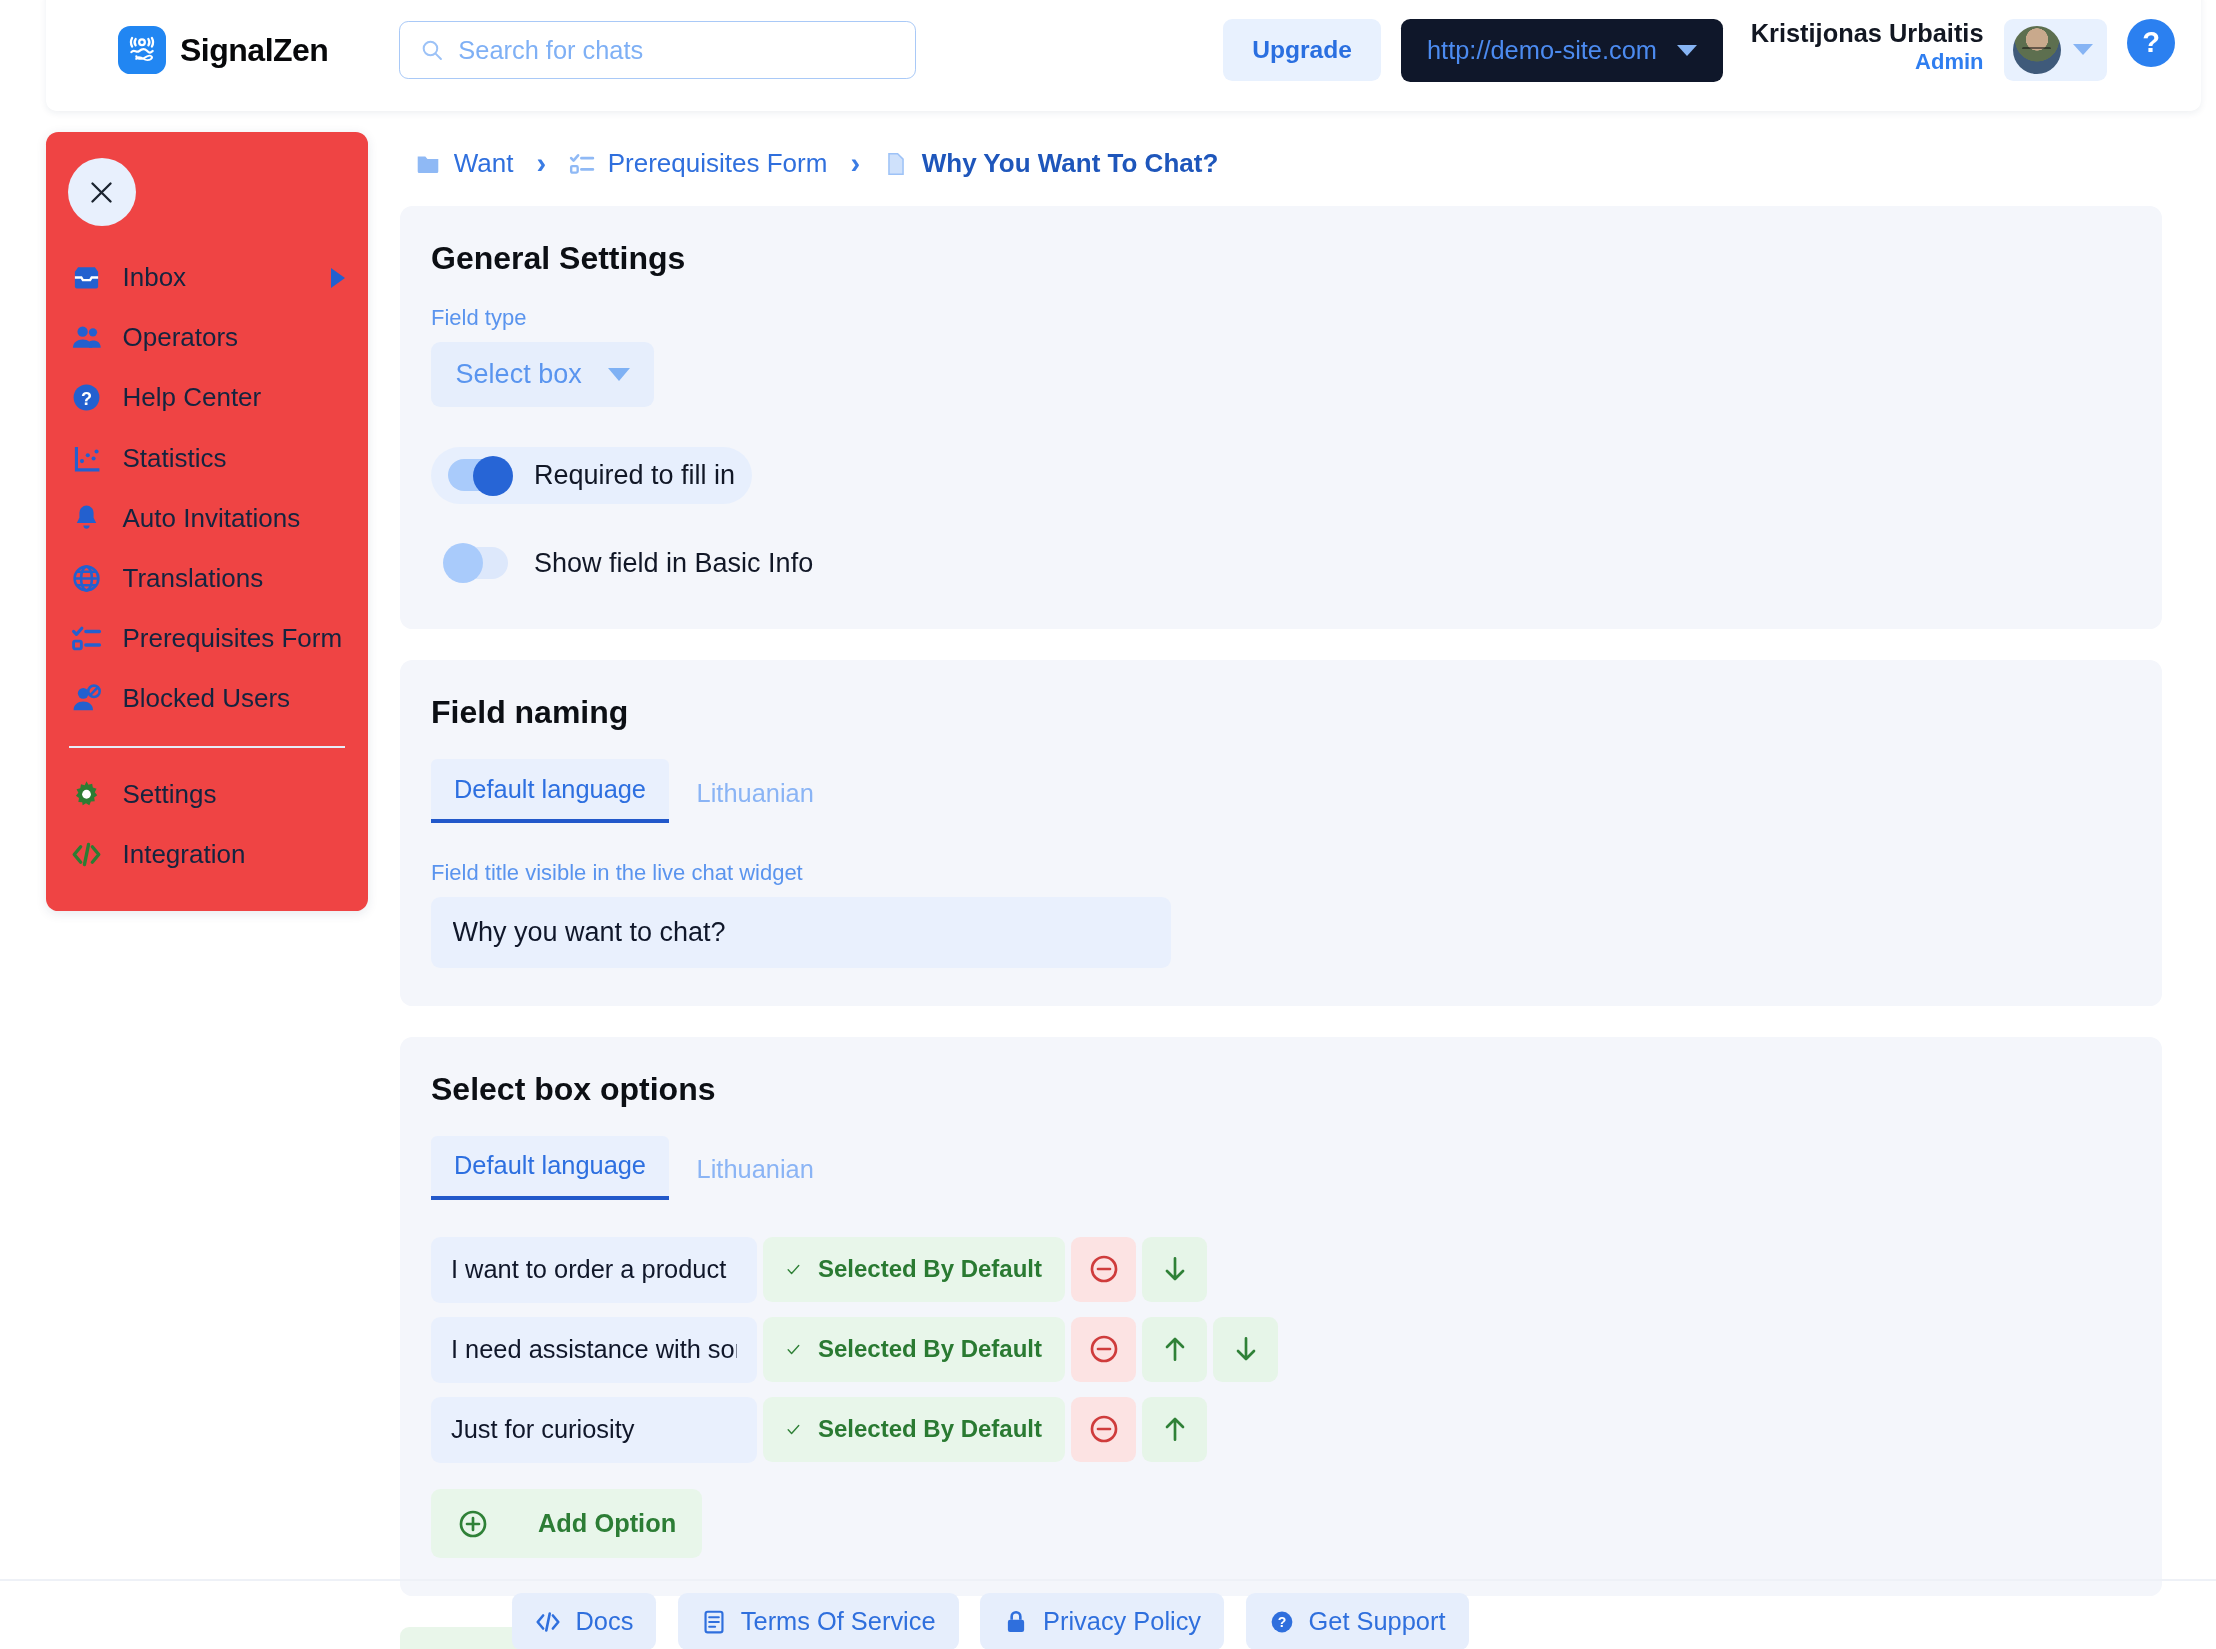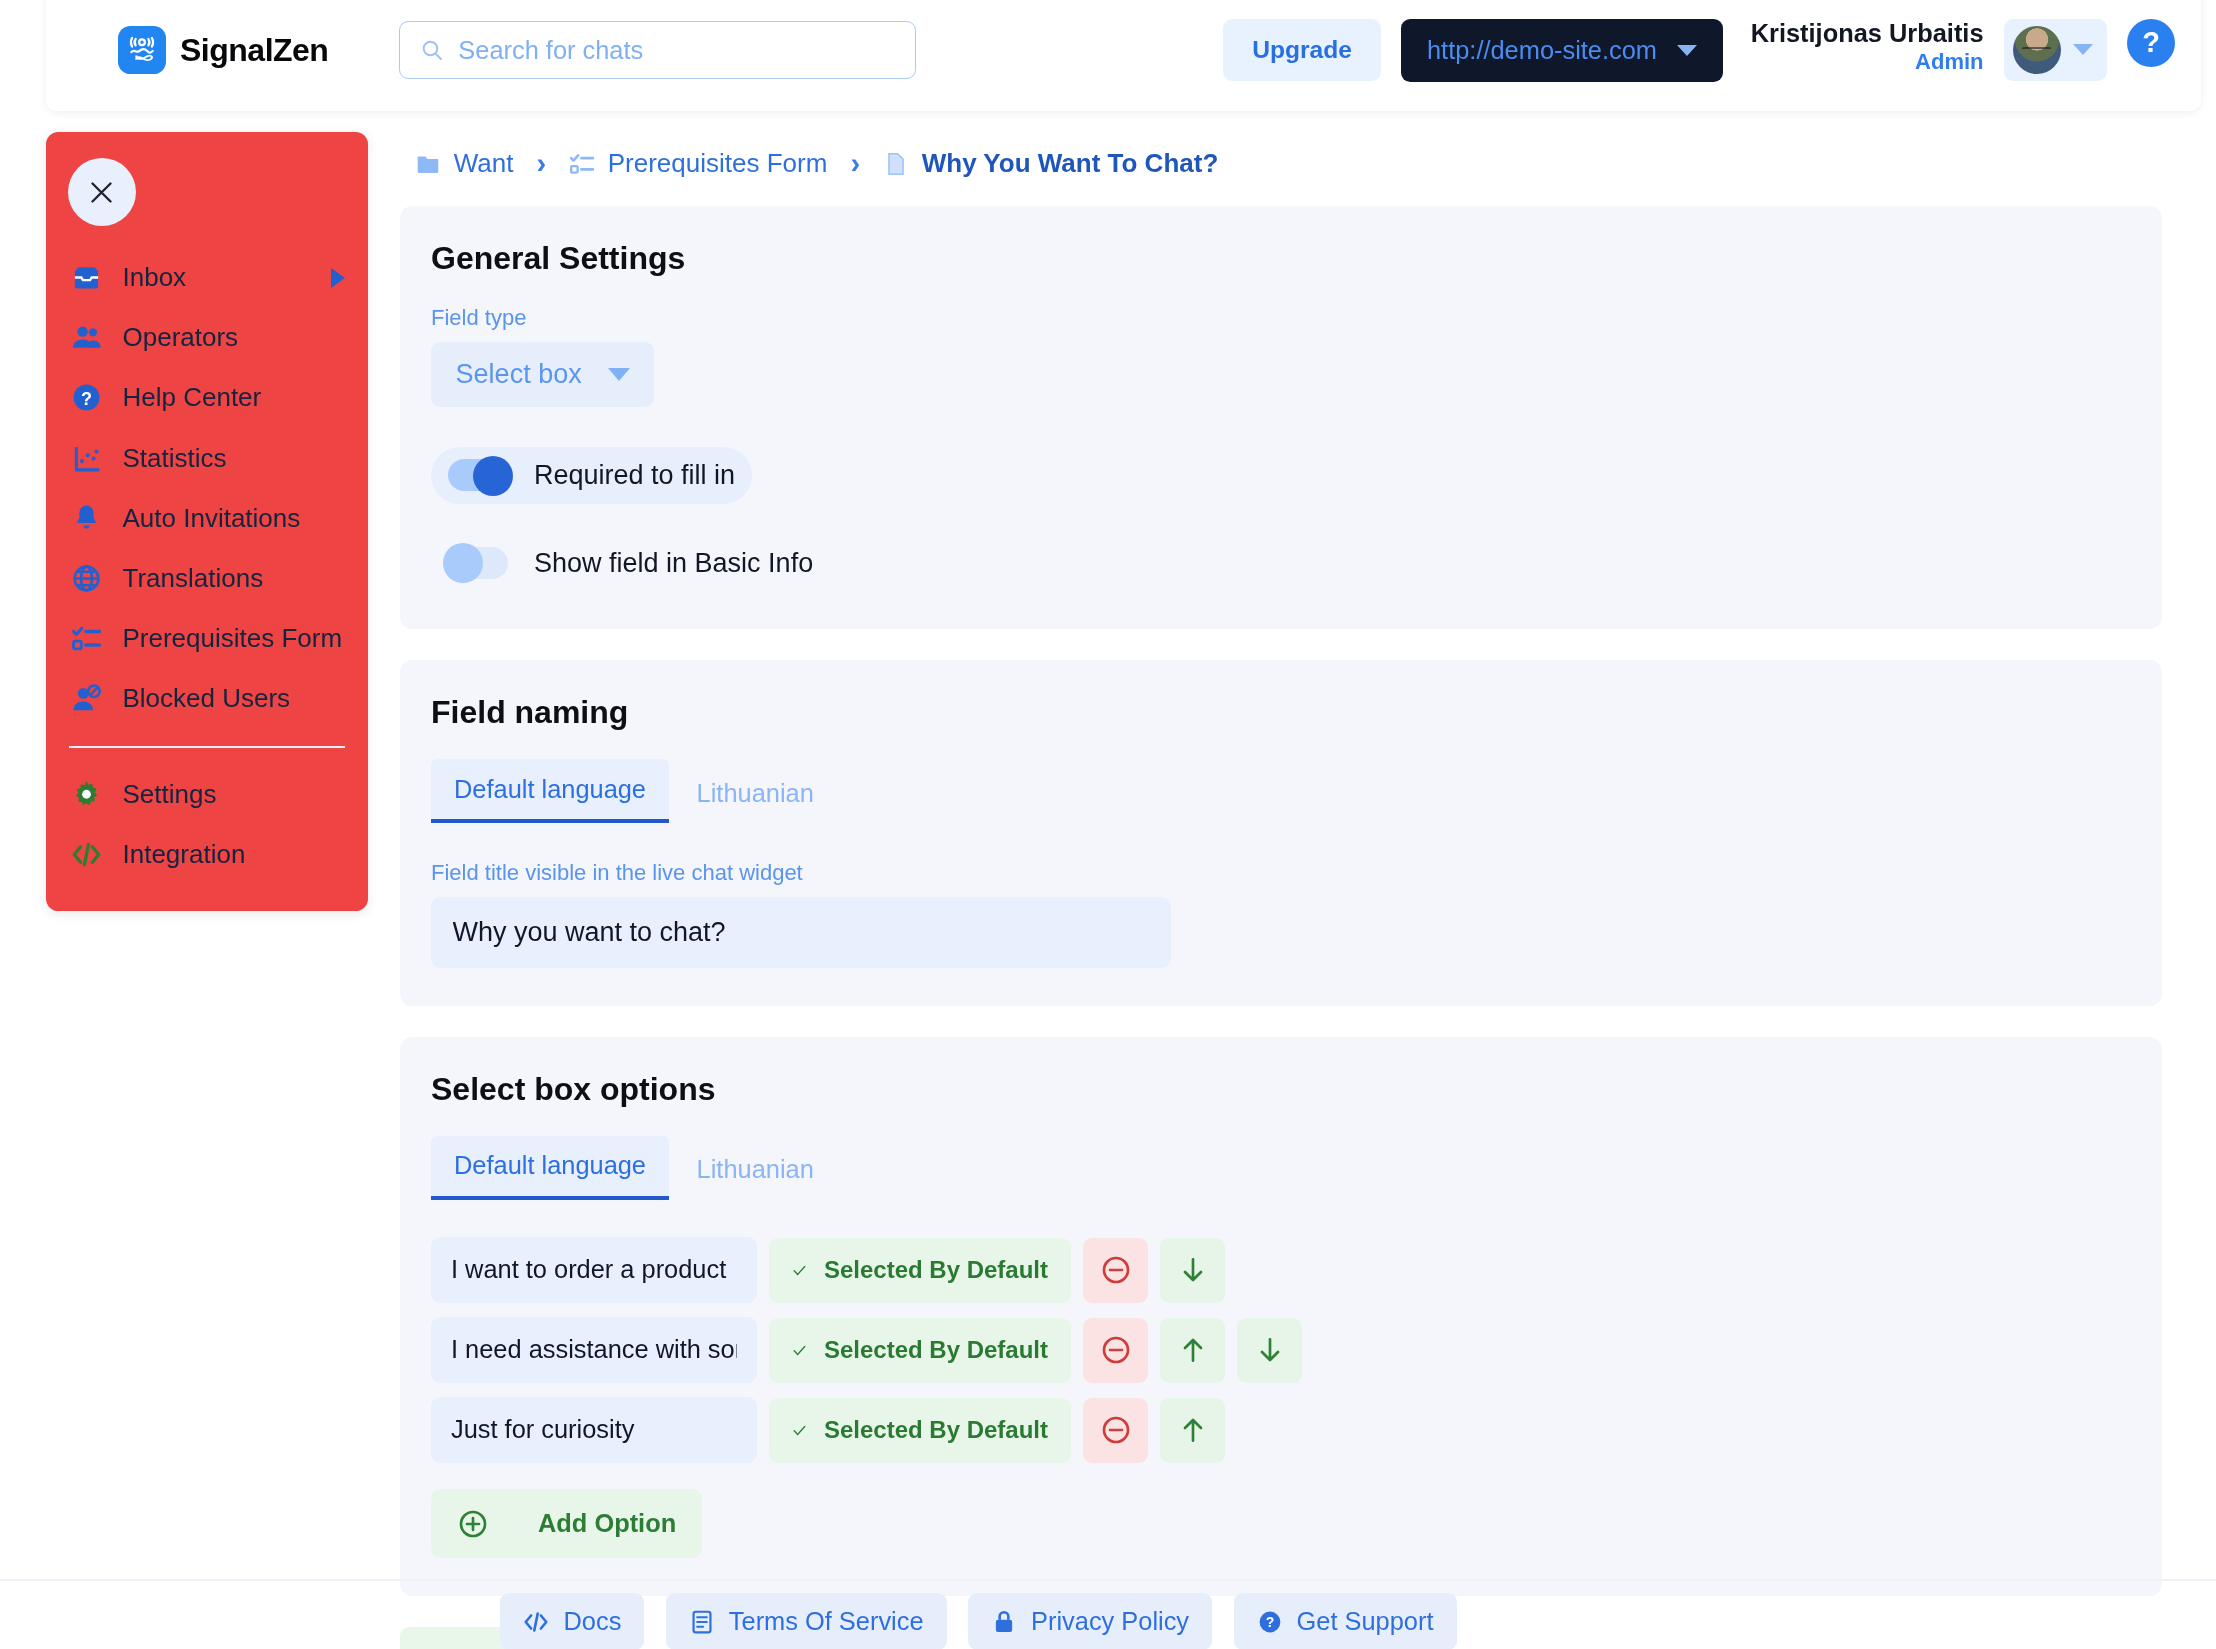--- a/index.html
+++ b/index.html
@@ -136,21 +136,21 @@
   .lang-tab { padding: 15.4px 23px; font-size: 25.4px; cursor: pointer; border-radius: 6.2px 6.2px 0 0; }
   .lang-tab.active { background: #e9f0fd; color: #2d6fe0; border-bottom: 4.6px solid #2258ca; }
   .lang-tab.inactive { color: #8ab4f5; }
 
   .text-input {
     display: block; width: 740px; background: #e9f0fd; border: 0; border-radius: 9.2px;
     padding: 20px 21.5px; font-size: 27px; color: #10172a;
     font-family: "Liberation Sans", sans-serif; outline: none;
   }
 
-  .opt-row { display: flex; align-items: flex-end; gap: 12px; margin-bottom: 14px; }
+  .opt-row { display: flex; align-items: flex-start; gap: 6px; margin-bottom: 14px; }
   .opt-input {
     width: 326px; background: #e9f0fd; border: 0; border-radius: 9.2px;
     padding: 18.5px 20px; font-size: 25.4px; color: #10172a;
     font-family: "Liberation Sans", sans-serif; outline: none;
   }
   .sel-default {
     display: flex; align-items: center; gap: 17px; background: #e8f6ea;
     border-radius: 9.2px; padding: 18.5px 23px; cursor: pointer; width: 302px;
   }
   .sel-default .txt { font-size: 24px; font-weight: 700; color: #2a7a32; white-space: nowrap; }
@@ -172,21 +172,21 @@
   .save-btn {
     display: inline-flex; align-items: center; gap: 18.5px; background: #e9f6ea;
     border: 0; border-radius: 9.2px; padding: 20px 31px; cursor: pointer; margin-left: 0;
   }
   .save-btn .txt { font-size: 26px; font-weight: 700; color: #2c7d35;
                    font-family: "Liberation Sans", sans-serif; }
 
   
   .footer-divider { position: absolute; left: 0; top: 1579px; width: 2216px; height: 1.5px; background: #eef1f7; }
   .footer {
-    position: absolute; left: 3px; top: 1593px; width: 1951px;
+    position: absolute; left: 15px; top: 1593px; width: 1951px;
     display: flex; align-items: flex-start; justify-content: center; gap: 21.5px;
   }
   .foot-btn {
     display: flex; align-items: center; gap: 14px; background: #e6eefc;
     border: 0; border-radius: 9.2px; padding: 14px 23px; cursor: pointer;
   }
   .foot-btn .txt { font-size: 25.4px; color: #2f6fdd; white-space: nowrap;
                    font-family: "Liberation Sans", sans-serif; }
 </style>
 </head>

